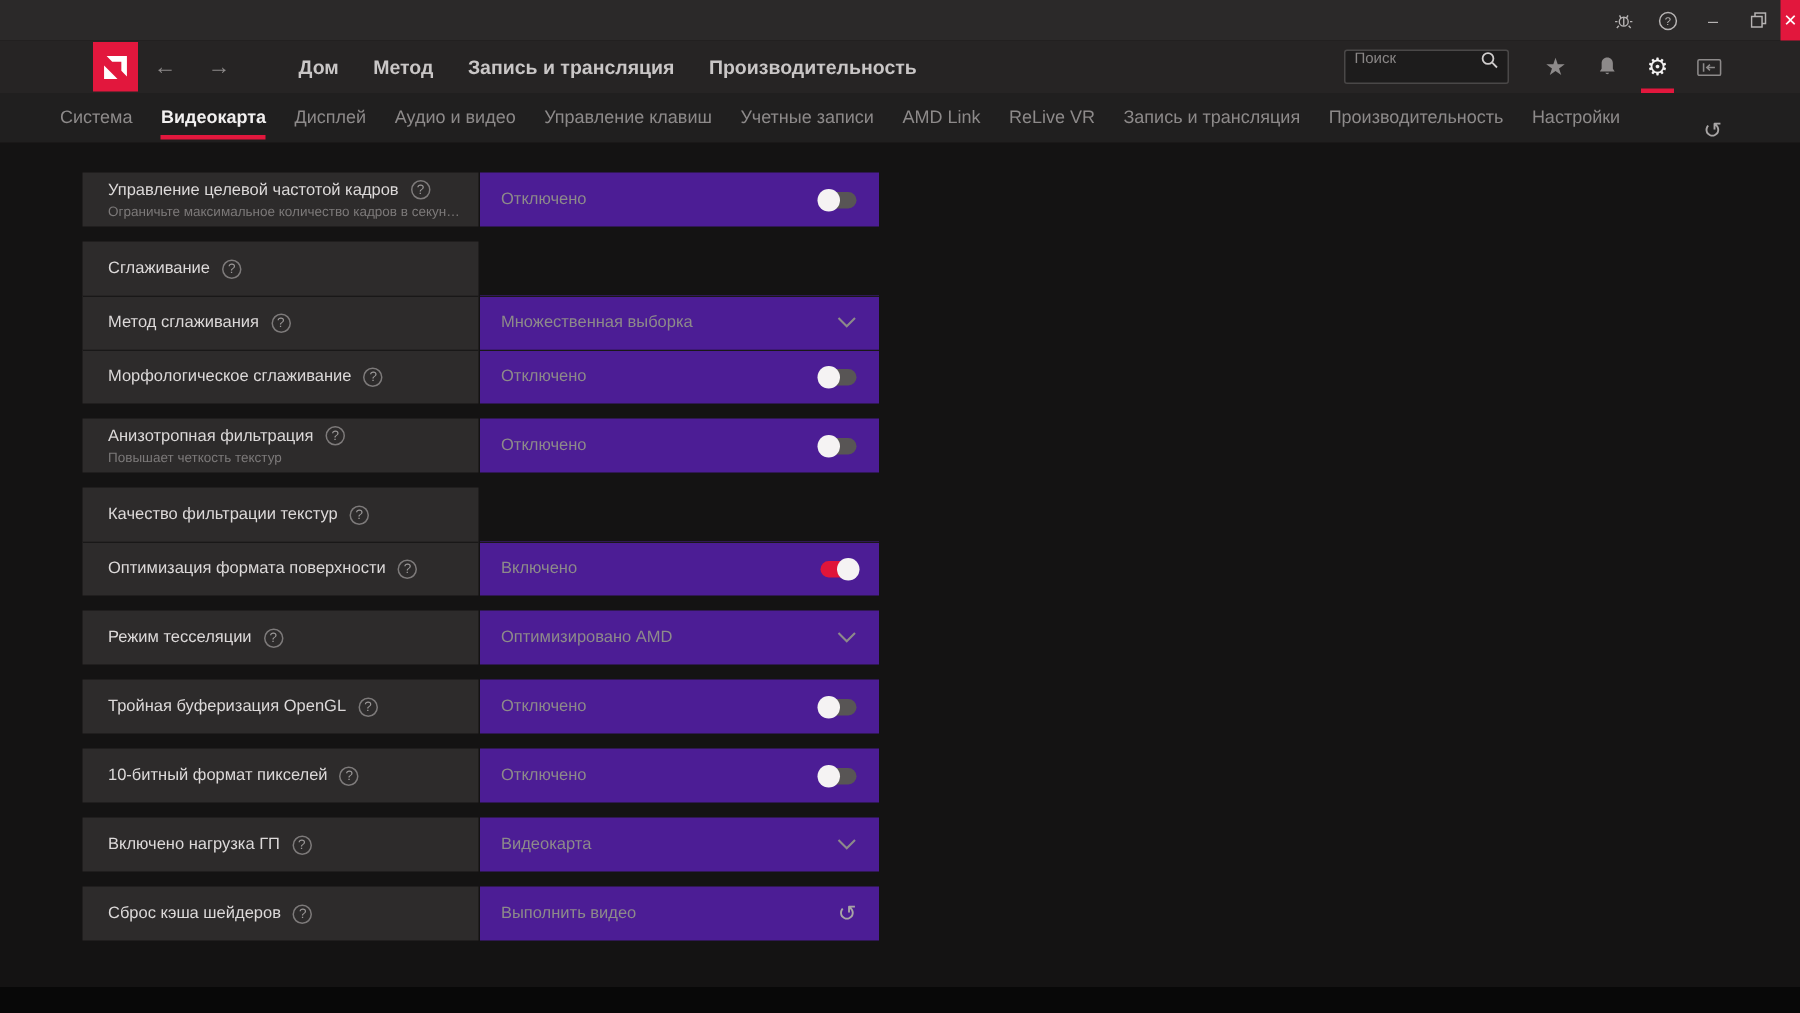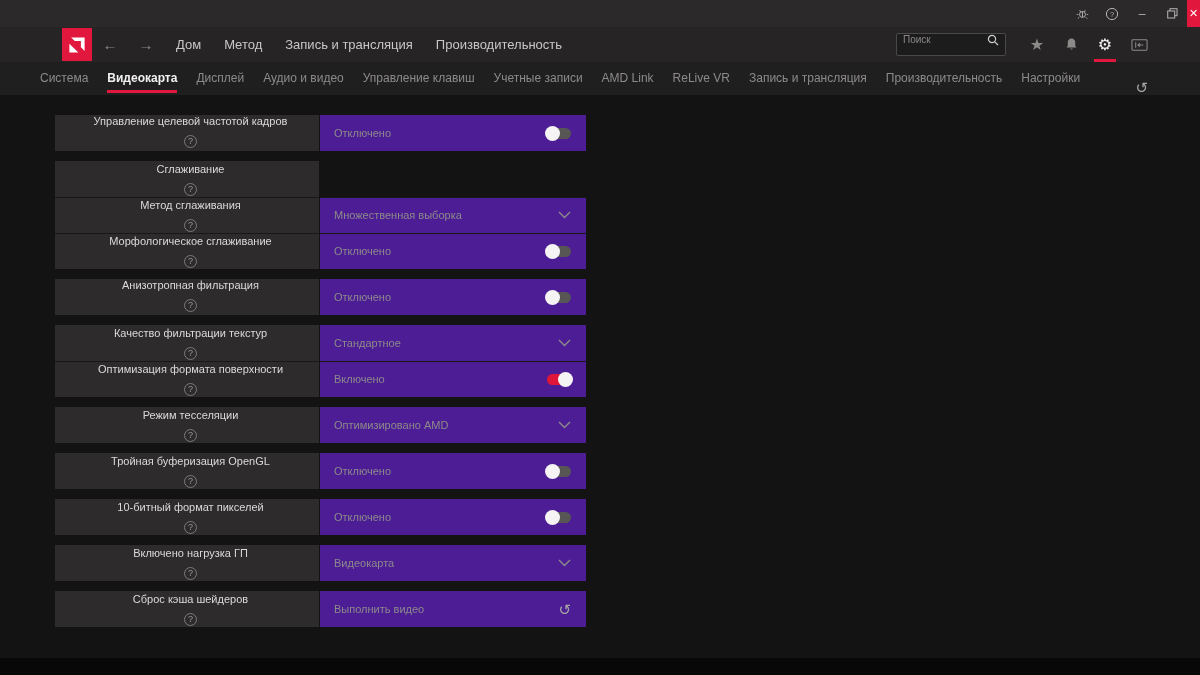--- a/index.html
+++ b/index.html
@@ -11,42 +11,42 @@
   }
   
   .titlebar { height:27px; background:#2b2929; display:flex; align-items:center; justify-content:flex-end; }
   .tb-btn { width:30px; height:27px; display:flex; align-items:center; justify-content:center; color:#b6b3b3; font-size:12px; }
   .tb-btn svg { display:block; }
   .tb-close { width:13px; height:27px; background:#e2173d; color:#fff; font-size:11px; display:flex; align-items:center; justify-content:flex-start; padding-left:2px; overflow:hidden; }
   
   .navbar { height:35px; background:#262424; display:flex; align-items:center; }
   .amd-logo { width:30px; height:33px; background:#e2173d; margin-left:62px; flex:0 0 auto; display:flex; align-items:center; justify-content:center; }
   .nav-arrow { width:36px; text-align:center; color:#8d8a8a; font-size:15px; cursor:default; }
-  .nav-menu { display:flex; gap:19px; margin-left:10px; }
+  .nav-menu { display:flex; gap:19px; margin-left:33px;font-weight:bold; }
   .nav-item { font-size:13px; color:#c9c6c6; padding:9px 2px; }
   .nav-right { margin-left:auto; display:flex; align-items:center; margin-right:44px; }
   .searchbox { width:110px; height:23px; background:#1d1c1c; border:1px solid #4a4848; border-radius:2px; display:flex; align-items:flex-start; padding:0 6px; margin-right:14px; }
   .searchbox input { flex:1; min-width:0; background:transparent; border:0; outline:0; color:#c9c6c6; font-size:10px; font-family:"Liberation Sans", sans-serif; }
   .searchbox input::placeholder { color:#8a8787; }
   .icon-btn { width:34px; height:35px; display:flex; align-items:center; justify-content:center; color:#8d8a8a; font-size:16px; position:relative; }
   .icon-btn.active { color:#f4f2f2; }
   .icon-btn.active::after { content:""; position:absolute; left:6px; right:6px; bottom:0; height:3px; background:#e2173d; }
   
   .tabbar { height:33px; background:#201f1f; display:flex; align-items:flex-end; padding-left:40px; }
   .tab { font-size:12px; color:#8d8a8a; margin-right:19px; height:33px; line-height:33px; position:relative; white-space:nowrap; }
   .tab.active { color:#f2f0f0; font-weight:bold; }
   .tab.active::after { content:""; position:absolute; left:0; right:0; bottom:2px; height:3px; background:#e2173d; }
   .tab-reset { margin-left:auto; margin-right:52px; color:#a8a5a5; font-size:15px; line-height:1; }
   
   .content { padding:20px 0 0 55px; }
   .group { width:531px; margin-bottom:10px; }
   .row { display:flex; height:36px; }
   .group .row + .row .cell-l, .group .row + .row .cell-r { box-shadow: inset 0 1px 0 #191818; }
   .cell-l { width:264px; background:#2d2b2b; display:flex; flex-direction:column; justify-content:center; padding:0 10px 0 17px; overflow:hidden; }
-  .lbl-line { display:flex; align-items:center; gap:8px;flex-direction:column; }
+  .lbl-line { display:flex; align-items:center; gap:8px; }
   .lbl { font-size:11px; color:#dcd9d9; white-space:nowrap; }
   .help { width:13px; height:13px; flex:0 0 13px; border:1px solid #7d7a7a; border-radius:50%; color:#9b9898; font-size:9px; line-height:11px; text-align:center; }
   .sub { font-size:9px; color:#7c7979; margin-top:3px; white-space:nowrap; overflow:hidden; text-overflow:ellipsis; }
   .cell-r { flex:1; background:#4c1d95; margin-left:1px; display:flex; align-items:center; padding:0 15px 0 14px; }
   .val { font-size:11px; color:#8d8a8a; white-space:nowrap; }
   .ctrl { margin-left:auto; display:flex; align-items:center; }
   .toggle { width:24px; height:11px; border-radius:6px; background:#585555; position:relative; }
   .toggle .knob { position:absolute; top:-2px; left:-2px; width:15px; height:15px; border-radius:50%; background:#f5f3f3; }
   .toggle.on { background:#e0153a; }
   .toggle.on .knob { left:auto; right:-2px; }
@@ -224,28 +224,20 @@
     </div>
 
     <div class="group">
       <div class="row">
         <div class="cell-l">
           <div class="lbl-line">
             <span class="lbl">Качество фильтрации текстур</span>
             <span class="help">?</span>
           </div>
         </div>
-        <div class="cell-r">
-          <span class="val">Стандартное</span>
-          <span class="ctrl chev">
-            <svg width="13" height="8" viewBox="0 0 13 8" fill="none" stroke="#8d8a8a" stroke-width="1.4">
-                <path d="M1 1 L6.5 6.5 L12 1"></path>
-              </svg>
-          </span>
-        </div>
       </div>
       <div class="row">
         <div class="cell-l">
           <div class="lbl-line">
             <span class="lbl">Оптимизация формата поверхности</span>
             <span class="help">?</span>
           </div>
         </div>
         <div class="cell-r">
           <span class="val">Включено</span>

